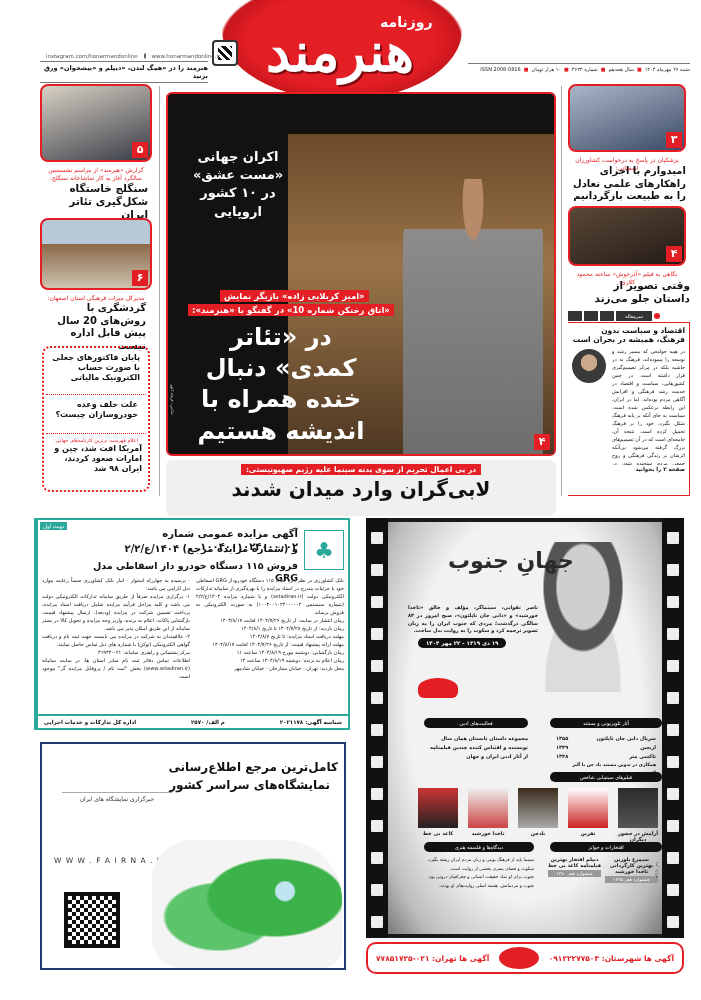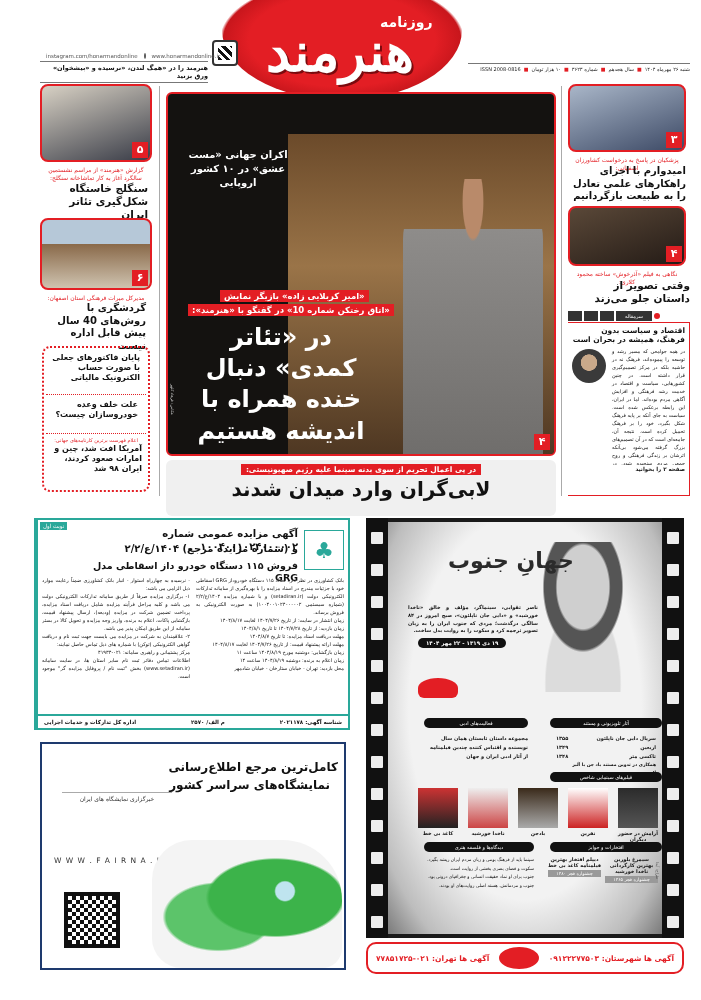--- a/index.html
+++ b/index.html
@@ -28,21 +28,21 @@
 
   <div class="abs" style="left:212px;top:40px;width:26px;height:26px;border:2px solid #333;border-radius:4px;background:#fff">
     <span class="abs" style="left:4px;top:4px;width:14px;height:14px;background:repeating-linear-gradient(45deg,#111 0 3px,#fff 3px 6px)"></span>
   </div>
   <div class="abs" style="left:40px;top:53px;width:168px;font-size:5.5px;color:#555;direction:ltr;display:flex;gap:6px;border-bottom:1px solid #777;padding-bottom:2px">
     <span style="display:inline-block;width:6px;height:6px;border-radius:2px;background:#c13584"></span>
     <span>instagram.com/honarmandonline</span>
     <span style="display:inline-block;width:6px;height:6px;border-radius:50%;border:1px solid #555"></span>
     <span>www.honarmandonline.ir</span>
   </div>
-  <div class="abs" style="left:40px;top:64px;width:168px;font-size:6.5px;font-weight:bold;text-align:right;border-bottom:1px solid #777;padding-bottom:2px">هنرمند را در «همگ لندن، «نرسیده و «بیشخوان» ورق بزنید</div>
+  <div class="abs" style="left:40px;top:64px;width:168px;font-size:6.5px;font-weight:bold;text-align:right;border-bottom:1px solid #777;padding-bottom:2px">هنرمند را در «همگ لندن، «دیپلم و «بیشخوان» ورق بزنید</div>
 
   <div class="abs" style="left:468px;top:63px;width:222px;font-size:5px;color:#222;border-top:1px solid #777;padding-top:2px;display:flex;gap:3px;white-space:nowrap">
     <span>شنبه ۲۶ مهرماه ۱۴۰۴</span>
       <span class="red">■</span>
     <span>سال هجدهم</span>
       <span class="red">■</span>
     <span>شماره ۳۶۲۳</span>
       <span class="red">■</span>
     <span>۱۰ هزار تومان</span>
       <span class="red">■</span>
@@ -83,39 +83,39 @@
   <div class="abs rbox ph" style="left:0;top:0;width:112px;height:78px;background:linear-gradient(160deg,#d8d1c4,#3a3d48)">
     <span class="num">۵</span>
   </div>
   <div class="abs kicker" style="left:0;top:82px;width:112px">گزارش «هنرمند» از مراسم نشستمین سالگرد آغاز به کار تماشاخانه سنگلج:</div>
   <div class="abs hl" style="left:4px;top:98px;width:104px;font-size:10.5px">سنگلج خاستگاه شکل‌گیری تئاتر ایران</div>
 
   <div class="abs rbox ph" style="left:0;top:134px;width:112px;height:72px;background:linear-gradient(180deg,#b6c8d8 0 35%,#8a6a4a 36%,#cfc3b0)">
     <span class="num">۶</span>
   </div>
   <div class="abs kicker" style="left:0;top:210px;width:112px">مدیرکل میراث فرهنگی استان اصفهان:</div>
-  <div class="abs hl" style="left:6px;top:218px;width:100px;font-size:10px">گردشگری با روش‌های 40 سال پیش قابل اداره نیست</div>
+  <div class="abs hl" style="left:6px;top:218px;width:100px;font-size:10px">گردشگری با روش‌های 20 سال پیش قابل اداره نیست</div>
 
   <div class="abs" style="left:2px;top:262px;width:108px;height:146px;border:2px dotted #e31e24;border-radius:8px">
     <div class="hl" style="font-size:8px;padding:5px 8px 4px;height:46px">پایان فاکتورهای جعلی با صورت حساب الکترونیک مالیاتی</div>
     <div style="border-top:1px dotted #e31e24;margin:0 2px"></div>
     <div class="hl" style="font-size:8px;padding:5px 10px;height:38px">علت خلف وعده خودروسازان چیست؟</div>
     <div style="border-top:1px dotted #e31e24;margin:0 2px"></div>
     <div class="kicker" style="padding-top:3px;font-size:5px">اعلام فهرست برترین کارنامه‌های جهانی:</div>
     <div class="hl" style="font-size:8px;padding:0 6px">آمریکا افت شد، چین و امارات صعود کردند، ایران ۹۸ شد</div>
   </div>
 </div>
 
 <div class="abs" style="left:159px;top:86px;width:1px;height:410px;background:#aaa"></div>
 <div class="abs" style="left:561px;top:86px;width:1px;height:410px;background:#aaa"></div>
 
 <div class="abs" style="left:166px;top:92px;width:390px;height:364px;border:2px solid #e31e24;border-radius:6px;background:#141210;overflow:hidden">
   <div class="abs" style="left:120px;top:40px;width:270px;height:330px;background:linear-gradient(180deg,#6b4a2a 0%,#9a7448 40%,#4a3420 100%)"></div>
   <div class="abs" style="left:235px;top:85px;width:140px;height:280px;background:radial-gradient(ellipse at 50% 8%,#b98a6a 0 10%,transparent 11%),linear-gradient(180deg,transparent 0 18%,#8e8c8a 18%,#6f6d6b 100%);border-radius:60px 60px 0 0"></div>
-  <div class="abs" style="left:20px;top:54px;width:100px;color:#fff;font-weight:bold;font-size:10px;text-align:center;line-height:1.4">اکران جهانی «مست عشق» در ۱۰ کشور اروپایی</div>
+  <div class="abs" style="left:20px;top:54px;width:100px;color:#fff;font-weight:bold;font-size:13px;text-align:center;line-height:1.4">اکران جهانی «مست عشق» در ۱۰ کشور اروپایی</div>
   <div class="abs" style="left:52px;top:196px;background:#e31e24;color:#fff;font-weight:bold;font-size:8.5px;padding:1px 4px">«امیر کربلایی زاده» بازیگر نمایش</div>
   <div class="abs" style="left:20px;top:210px;background:#e31e24;color:#fff;font-weight:bold;font-size:8.5px;padding:1px 4px">«اتاق رختکن شماره 10» در گفتگو با «هنرمند»:</div>
   <div class="abs" style="left:18px;top:228px;width:190px;color:#fff;font-weight:bold;font-size:24px;line-height:1.3;text-align:center">در «تئاتر کمدی» دنبال خنده همراه با اندیشه هستیم</div>
   <div class="abs" style="left:2px;top:290px;color:#ccc;font-size:4px;writing-mode:vertical-rl">عکاس: فرهاد کلهر</div>
   <span class="num" style="right:4px;bottom:4px">۴</span>
 </div>
 
 <div class="abs" style="left:166px;top:460px;width:390px;height:56px;background:#f0f0f0;border-radius:6px">
   <div style="margin:4px auto 0;width:fit-content;background:#e31e24;color:#fff;font-weight:bold;font-size:7.5px;padding:1px 5px">در پی اعمال تحریم از سوی بدنه سینما علیه رژیم صهیونیستی:</div>
   <div style="text-align:center;font-weight:bold;font-size:20px;margin-top:2px">لابی‌گران وارد میدان شدند</div>

